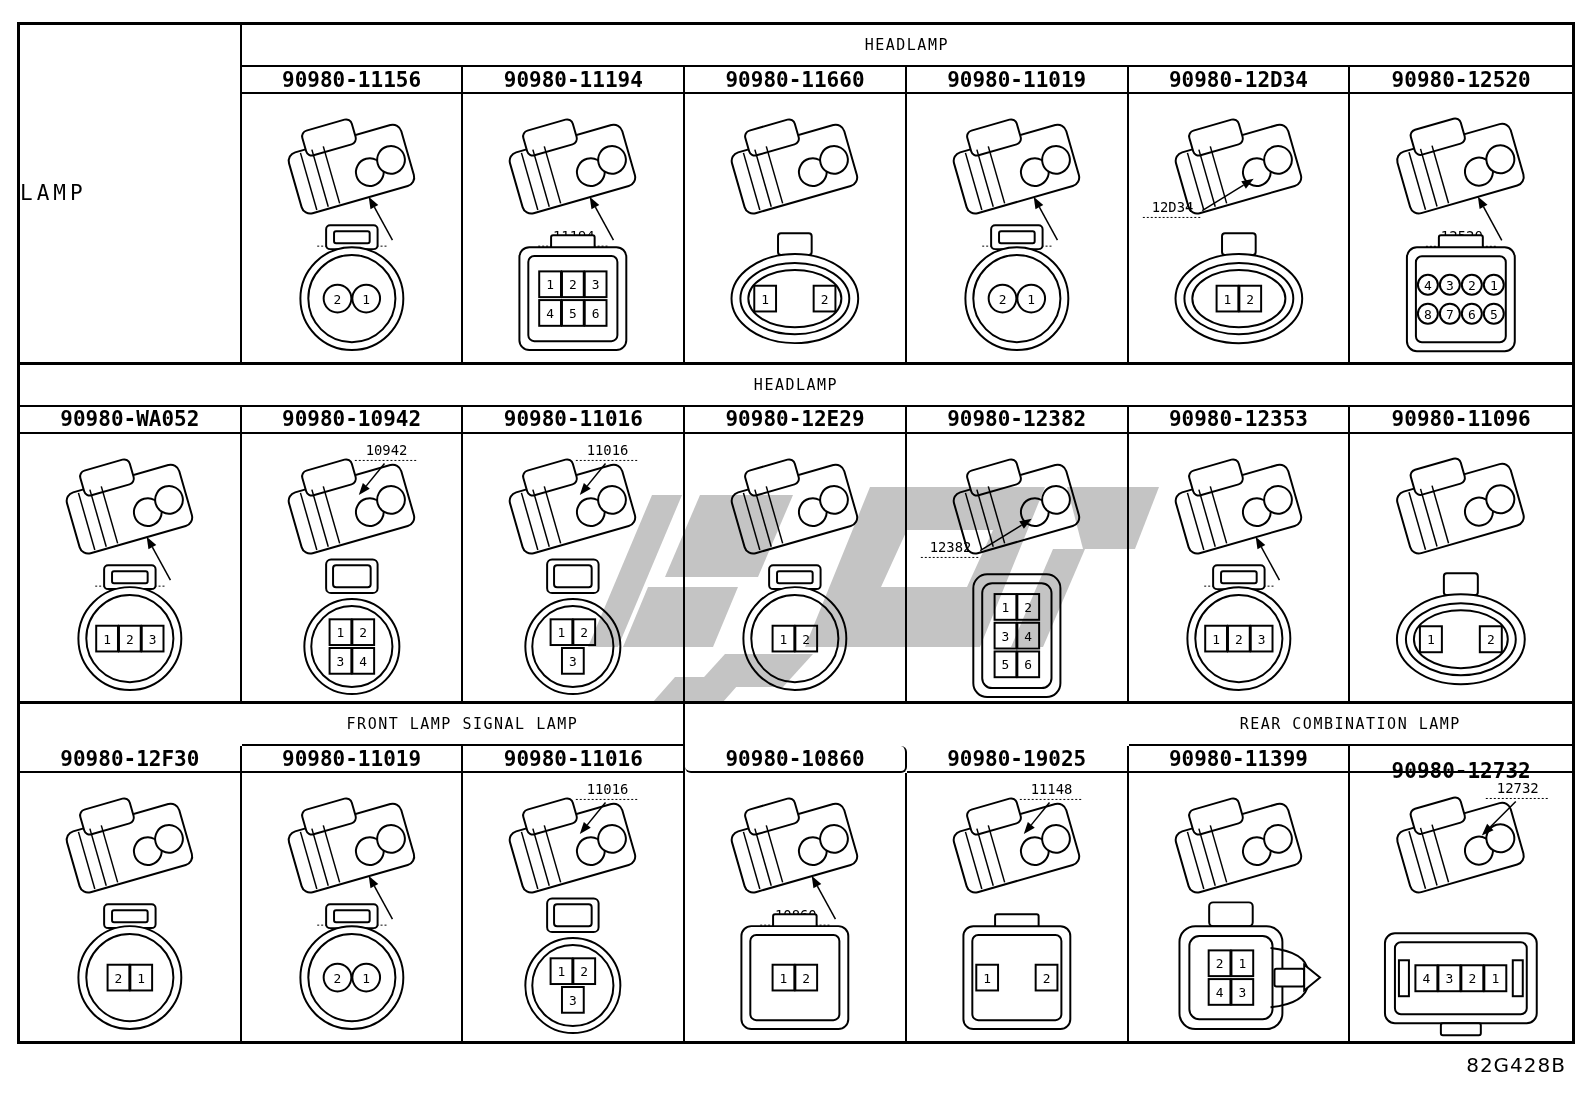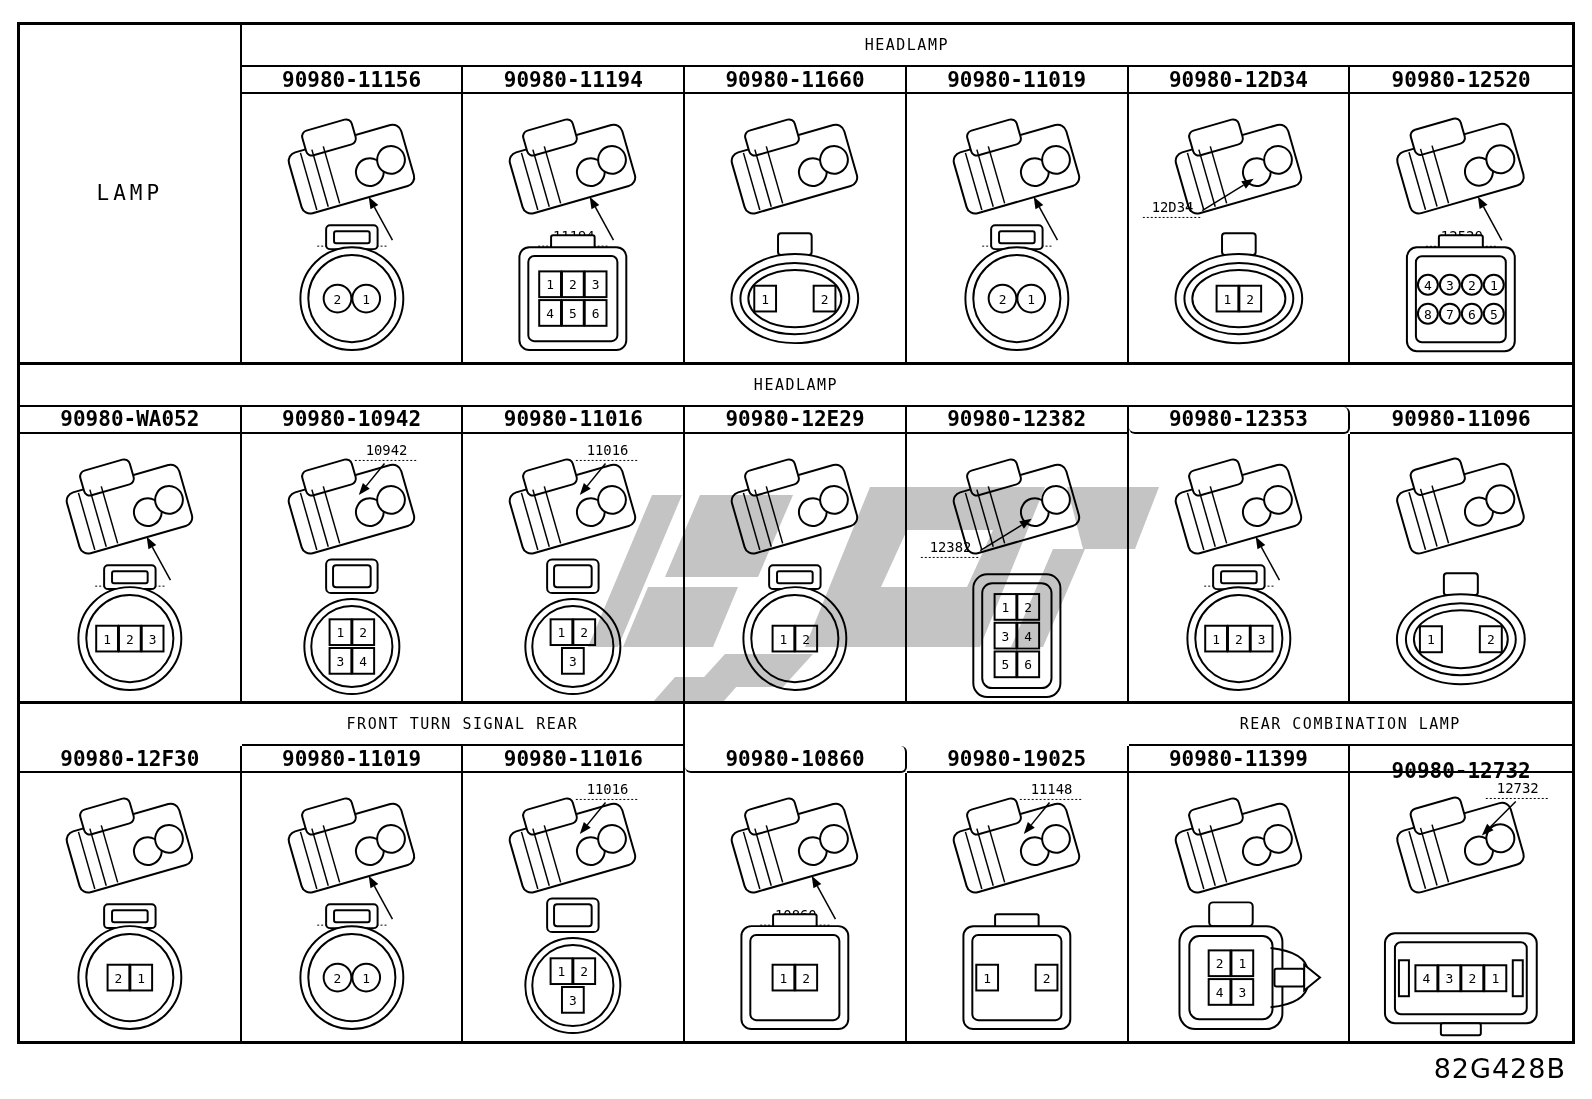--- a/index.html
+++ b/index.html
@@ -12,23 +12,23 @@
   .band:last-child{border-bottom:none;}
   .br{border-right:2px solid #000;}
   .bb{border-bottom:2px solid #000;}
   .hcell{grid-row:1;display:flex;align-items:center;justify-content:center;
          font-size:15px;letter-spacing:1.5px;white-space:nowrap;}
   .pcell{grid-row:2;display:flex;align-items:center;justify-content:center;
          font-weight:bold;font-size:21px;white-space:nowrap;}
   .dcell{grid-row:3;overflow:hidden;}
   .dcell svg{display:block;width:100%;height:100%;}
   .lampcell{grid-column:1;grid-row:1 / span 3;display:flex;align-items:center;
-            justify-content:center;font-size:21px;letter-spacing:4px;}
+            justify-content:flex-start;font-size:21px;letter-spacing:4px;}
   .code{position:absolute;top:1053px;right:26px;z-index:1;
-        font-family:"DejaVu Sans",sans-serif;font-size:27px;letter-spacing:1px;}
+        font-family:"DejaVu Sans",sans-serif;font-size:20px;letter-spacing:1px;}
   .wm{position:absolute;left:555px;top:462px;z-index:3;
       mix-blend-mode:multiply;pointer-events:none;}
   svg text{text-anchor:middle;fill:#000;}
   .pin{font:13px "DejaVu Sans Mono",monospace;}
   .co{font:14px "DejaVu Sans Mono",monospace;}
 </style>
 </head>
 <body>
 
 <div class="page">
@@ -393,21 +393,21 @@
               <text class="pin" x="99.5" y="207">3</text>
               <rect x="111.5" y="189" width="22" height="26" rx="0" fill="#fff" stroke="#000" stroke-width="2"></rect>
               <text class="pin" x="122.5" y="207">4</text>
               <rect x="88.5" y="218" width="22" height="26" rx="0" fill="#fff" stroke="#000" stroke-width="2"></rect>
               <text class="pin" x="99.5" y="236">5</text>
               <rect x="111.5" y="218" width="22" height="26" rx="0" fill="#fff" stroke="#000" stroke-width="2"></rect>
               <text class="pin" x="122.5" y="236">6</text>
             </g>
           </svg>
         </div>
-        <div class="pcell bb br" style="grid-column: 6; border-radius: 6px;">
+        <div class="pcell bb br" style="grid-column: 6;">
           <span>90980-12353</span>
         </div>
         <div class="dcell br" style="grid-column: 6;">
           <svg viewBox="0 0 222 267" preserveAspectRatio="xMidYMid meet">
             <g transform="translate(111,72) rotate(-16)" fill="#fff" stroke="#000" stroke-width="2">
               <rect x="-60" y="-30" width="118" height="64" rx="9"></rect>
               <rect x="-40" y="-48" width="52" height="26" rx="6"></rect>
               <line x1="-46" y1="-28" x2="-46" y2="32" stroke-width="1.5"></line>
               <line x1="-34" y1="-28" x2="-34" y2="32" stroke-width="1.5"></line>
               <line x1="-22" y1="-28" x2="-22" y2="32" stroke-width="1.5"></line>
@@ -454,21 +454,21 @@
               <rect x="70" y="192" width="22" height="26" rx="0" fill="#fff" stroke="#000" stroke-width="2"></rect>
               <text class="pin" x="81" y="210">1</text>
               <rect x="130" y="192" width="22" height="26" rx="0" fill="#fff" stroke="#000" stroke-width="2"></rect>
               <text class="pin" x="141" y="210">2</text>
             </g>
           </svg>
         </div>
       </div>
       <div class="band">
         <div class="hcell bb br" style="grid-column: 2 / span 2;">
-          <span>FRONT TURN SIGNAL REAR</span>
+          <span>FRONT LAMP SIGNAL LAMP</span>
         </div>
         <div class="hcell bb" style="grid-column: 6 / span 2;">
           <span>REAR COMBINATION LAMP</span>
         </div>
         <div class="pcell bb br" style="grid-column: 1;">
           <span>90980-12F30</span>
         </div>
         <div class="dcell br" style="grid-column: 1;">
           <svg viewBox="0 0 222 267" preserveAspectRatio="xMidYMid meet">
             <g transform="translate(111,72) rotate(-16)" fill="#fff" stroke="#000" stroke-width="2">

